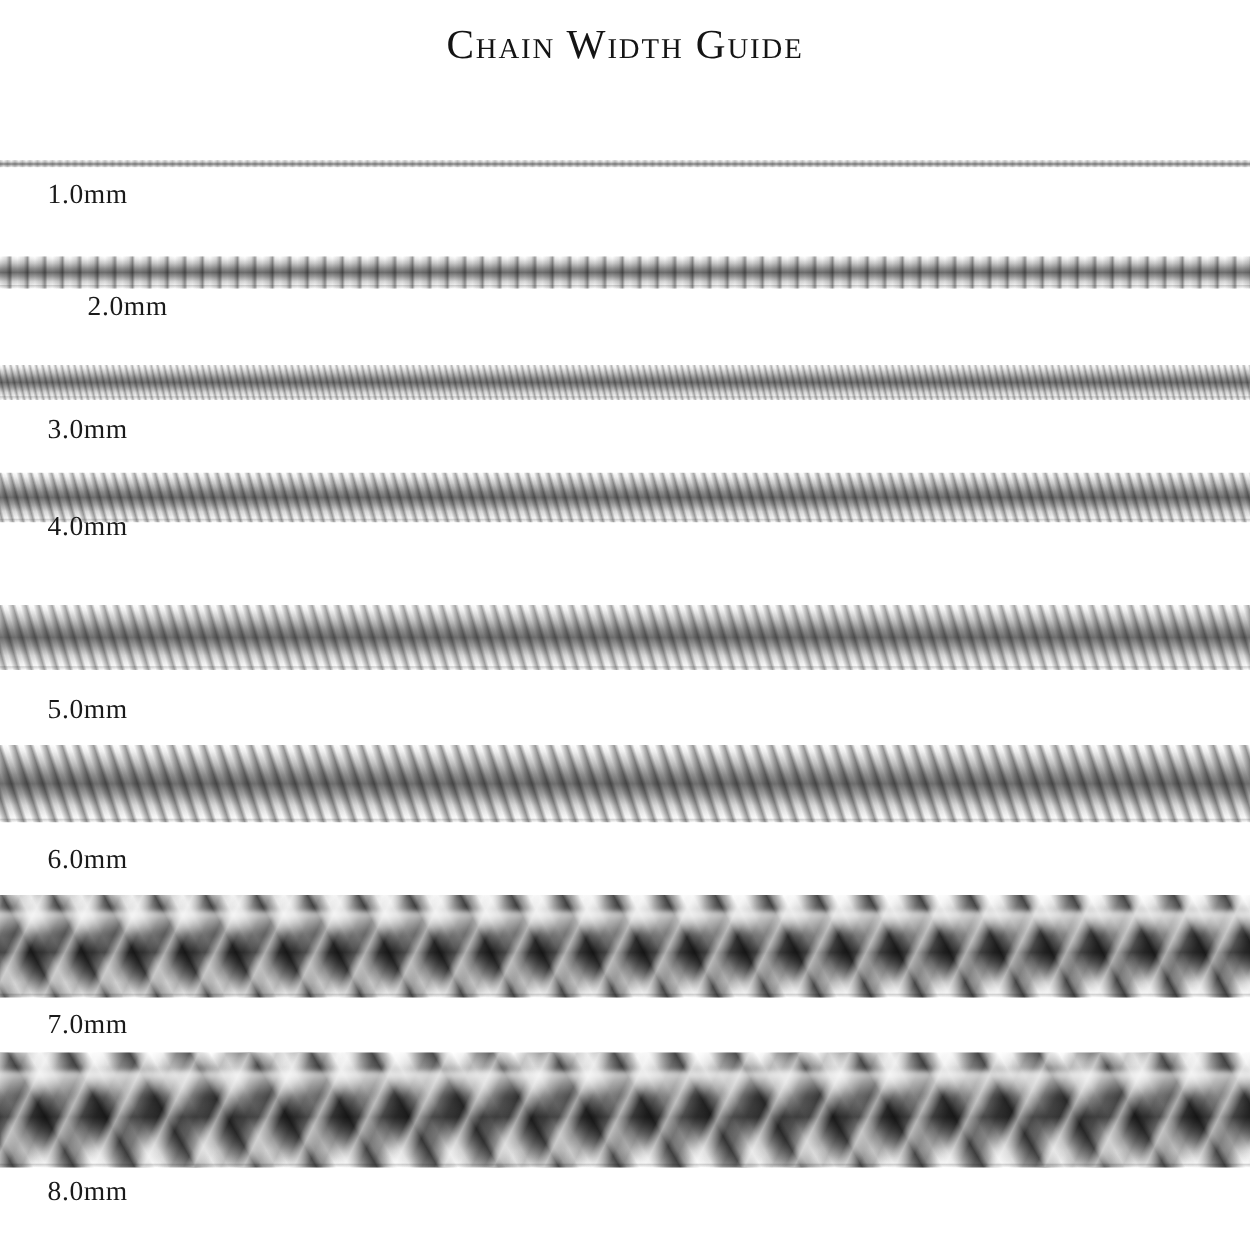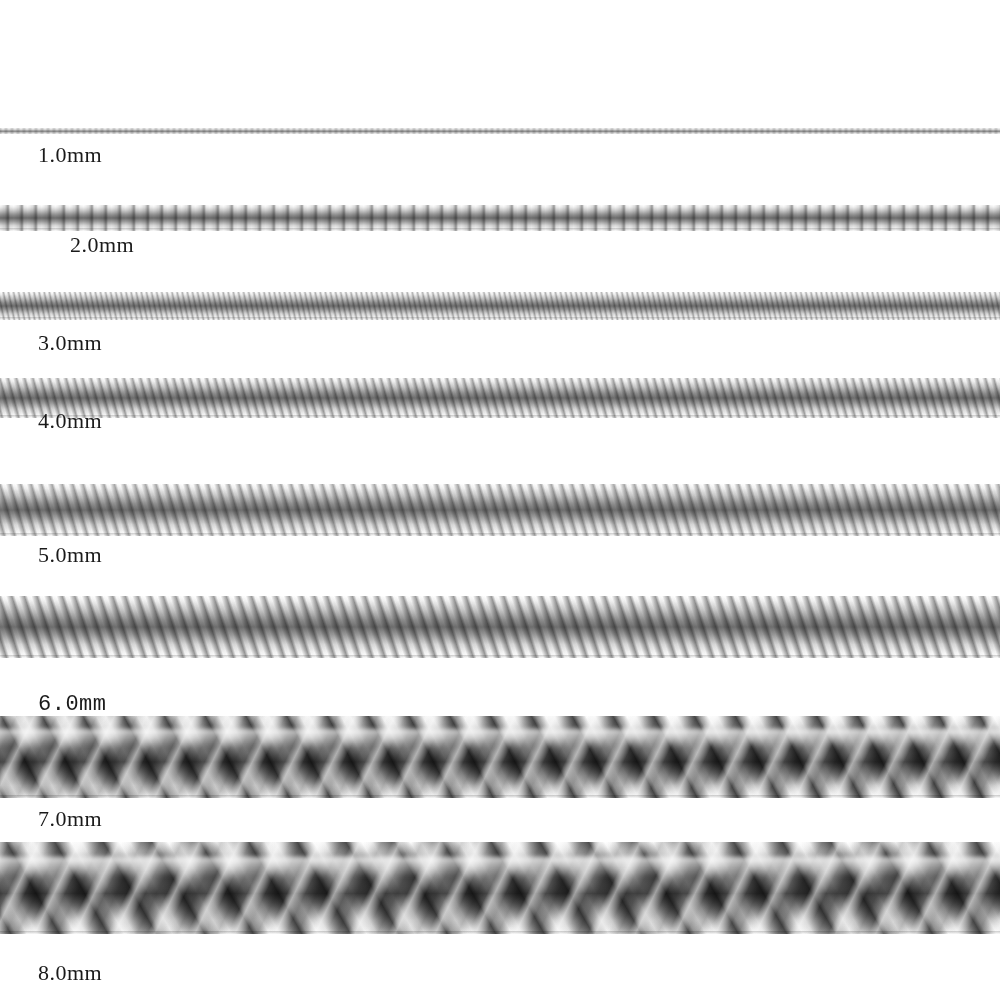--- a/index.html
+++ b/index.html
@@ -211,20 +211,21 @@
     left: 0; right: 0; bottom: 0;
     height: 3px;
     background: linear-gradient(to bottom, rgba(0,0,0,0.18), rgba(0,0,0,0));
   }
 </style>
 </head>
 <body>
 
 <div class="page">
 
+  <div class="title">Chain Width Guide</div>
 
   <div class="rows">
 
     <div class="row">
       <div class="chain-band" style="top:128px;height:6px;">
         <div class="metal thin"></div>
         <div class="tex-bead" style="opacity:.5;background-image:repeating-linear-gradient(to right,rgba(60,60,60,0.45) 0px,rgba(255,255,255,0.7) 3px,rgba(60,60,60,0.45) 6px);"></div>
         <div class="edge-shadow"></div>
       </div>
       <div class="row-label" style="top:142px;">1.0mm</div>
@@ -256,30 +257,30 @@
       </div>
       <div class="row-label" style="top:408px;">4.0mm</div>
     </div>
 
     <div class="row">
       <div class="chain-band" style="top:484px;height:52px;">
         <div class="metal"></div>
         <div class="tex-snake-med" style="background-image:repeating-linear-gradient(74deg,rgba(25,25,25,0.5) 0px,rgba(190,190,190,0.1) 2.5px,rgba(255,255,255,0.85) 5.5px,rgba(25,25,25,0.5) 10px);"></div>
         <div class="edge-shadow"></div>
       </div>
-      <div class="row-label" style="top:542px;">5.0mm</div>
+      <div class="row-label" style="top:554px;">5.0mm</div>
     </div>
 
     <div class="row">
       <div class="chain-band" style="top:596px;height:62px;">
         <div class="metal"></div>
         <div class="tex-snake-wide"></div>
         <div class="edge-shadow"></div>
       </div>
-      <div class="row-label" style="top:692px;font-family:Liberation Mono, monospace;">6.0mm</div>
+      <div class="row-label" style="top:674px;">6.0mm</div>
     </div>
 
     <div class="row">
       <div class="chain-band" style="top:716px;height:82px;">
         <div class="rope-wrap">
           <div class="rope-base"></div>
           <div class="rope-twist"></div>
           <div class="rope-twist2"></div>
           <div class="rope-high"></div>
         </div>
@@ -291,17 +292,17 @@
     <div class="row">
       <div class="chain-band" style="top:842px;height:92px;">
         <div class="rope-wrap">
           <div class="rope-base"></div>
           <div class="rope-twist" style="background-image:repeating-linear-gradient(60deg,rgba(15,15,15,0.72) 0px,rgba(15,15,15,0.35) 5px,rgba(255,255,255,0.95) 14px,rgba(235,235,235,0.6) 23px,rgba(90,90,90,0.55) 32px,rgba(15,15,15,0.72) 42px);"></div>
           <div class="rope-twist2"></div>
           <div class="rope-high"></div>
         </div>
         <div class="edge-shadow"></div>
       </div>
-      <div class="row-label" style="top:960px;">8.0mm</div>
+      <div class="row-label" style="top:940px;">8.0mm</div>
     </div>
 
   </div>
 </div>
 
 </body></html>

